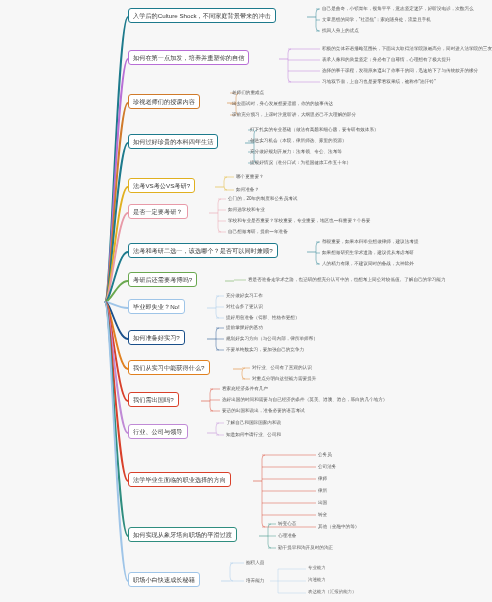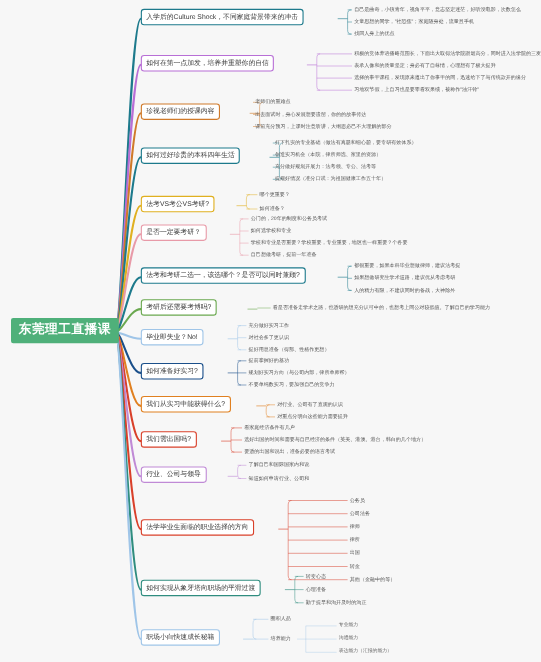--- a/index.html
+++ b/index.html
@@ -169,21 +169,20 @@
       <path d="M 230 563 L 244 563" stroke="#9fc5e8" stroke-width="0.6" fill="none" opacity="0.75"></path>
       <path d="M 230 581 L 244 581" stroke="#9fc5e8" stroke-width="0.6" fill="none" opacity="0.75"></path>
       <path d="M 278 569 L 306 569" stroke="#9fc5e8" stroke-width="0.5" fill="none" opacity="0.7"></path>
       <path d="M 278 581 L 306 581" stroke="#9fc5e8" stroke-width="0.5" fill="none" opacity="0.7"></path>
       <path d="M 278 593 L 306 593" stroke="#9fc5e8" stroke-width="0.5" fill="none" opacity="0.7"></path>
       <path d="M 278 569 L 278 593" stroke="#9fc5e8" stroke-width="0.5" fill="none" opacity="0.7"></path>
       <path d="M 270 581 L 278 581" stroke="#9fc5e8" stroke-width="0.5" fill="none" opacity="0.7"></path>
       <path d="M 233 563 Q 230 563, 230 567 L 230 577 Q 230 581, 233 581" stroke="#9fc5e8" stroke-width="0.6" fill="none" opacity="0.75"></path>
       <path d="M 221 581 L 230 581" stroke="#9fc5e8" stroke-width="0.7" fill="none" opacity="0.8"></path>
     </svg>
-  <div class="root-node" style="left: 10px; top: 289px; background: rgb(79, 176, 122); color: rgb(255, 255, 255);">东莞理工直播课</div>
   <div id="topics-layer">
       <div class="topic" style="left: 128px; top: 8px; max-width: 178px; border-color: rgb(29, 122, 140);"><span>入学后的Culture Shock，不同家庭背景带来的冲击</span></div>
       <div class="sub" style="left: 322px; top: 6px;">自己是曲奇，小镇青年，视角平平，意志坚定迷茫，好听没电影，次数怎么</div>
       <div class="sub" style="left: 322px; top: 17px;">文童思想的同学，"社恐焦"；家庭随身处，流量且手机</div>
       <div class="sub" style="left: 322px; top: 28px;">找回人身上的优点</div>
       <div class="topic" style="left: 128px; top: 50px; max-width: 150px; border-color: rgb(184, 111, 214);"><span>如何在第一点加发，培养并重塑你的自信</span></div>
       <div class="sub" style="left: 322px; top: 46px;">积极的竞体养语播略范围长，下面出大取得法学院跟最高分，同时进入法学院的三友）大一过百强，大二过六强</div>
       <div class="sub" style="left: 322px; top: 57px;">表承人像和的质量坚定；身必有了自尊情，心理想有了极大提升</div>
       <div class="sub" style="left: 322px; top: 68px;">选择的事干课程，发现原来遵出了你事干的同，迅速给下了与传统款开的缘分</div>
       <div class="sub" style="left: 322px; top: 79px;">习地双节假，上自习也是要零看双果绩，被称作"油汗铃"</div>

